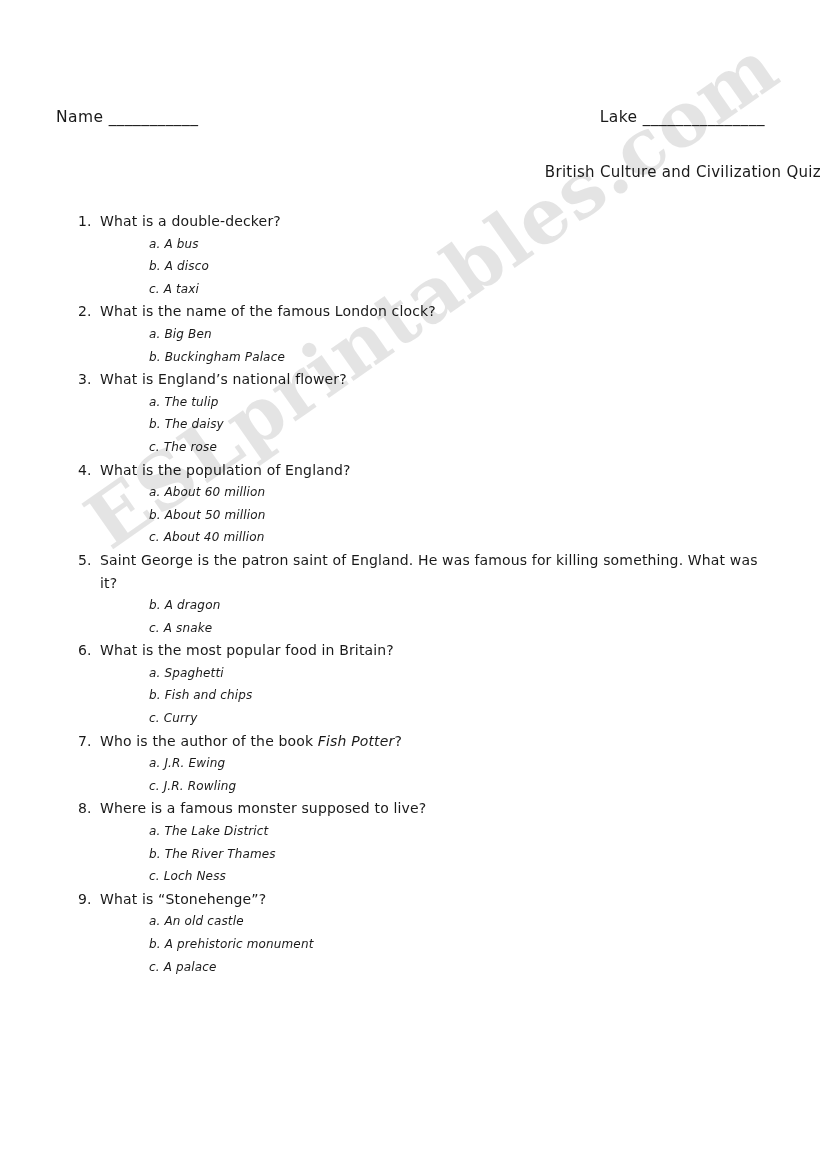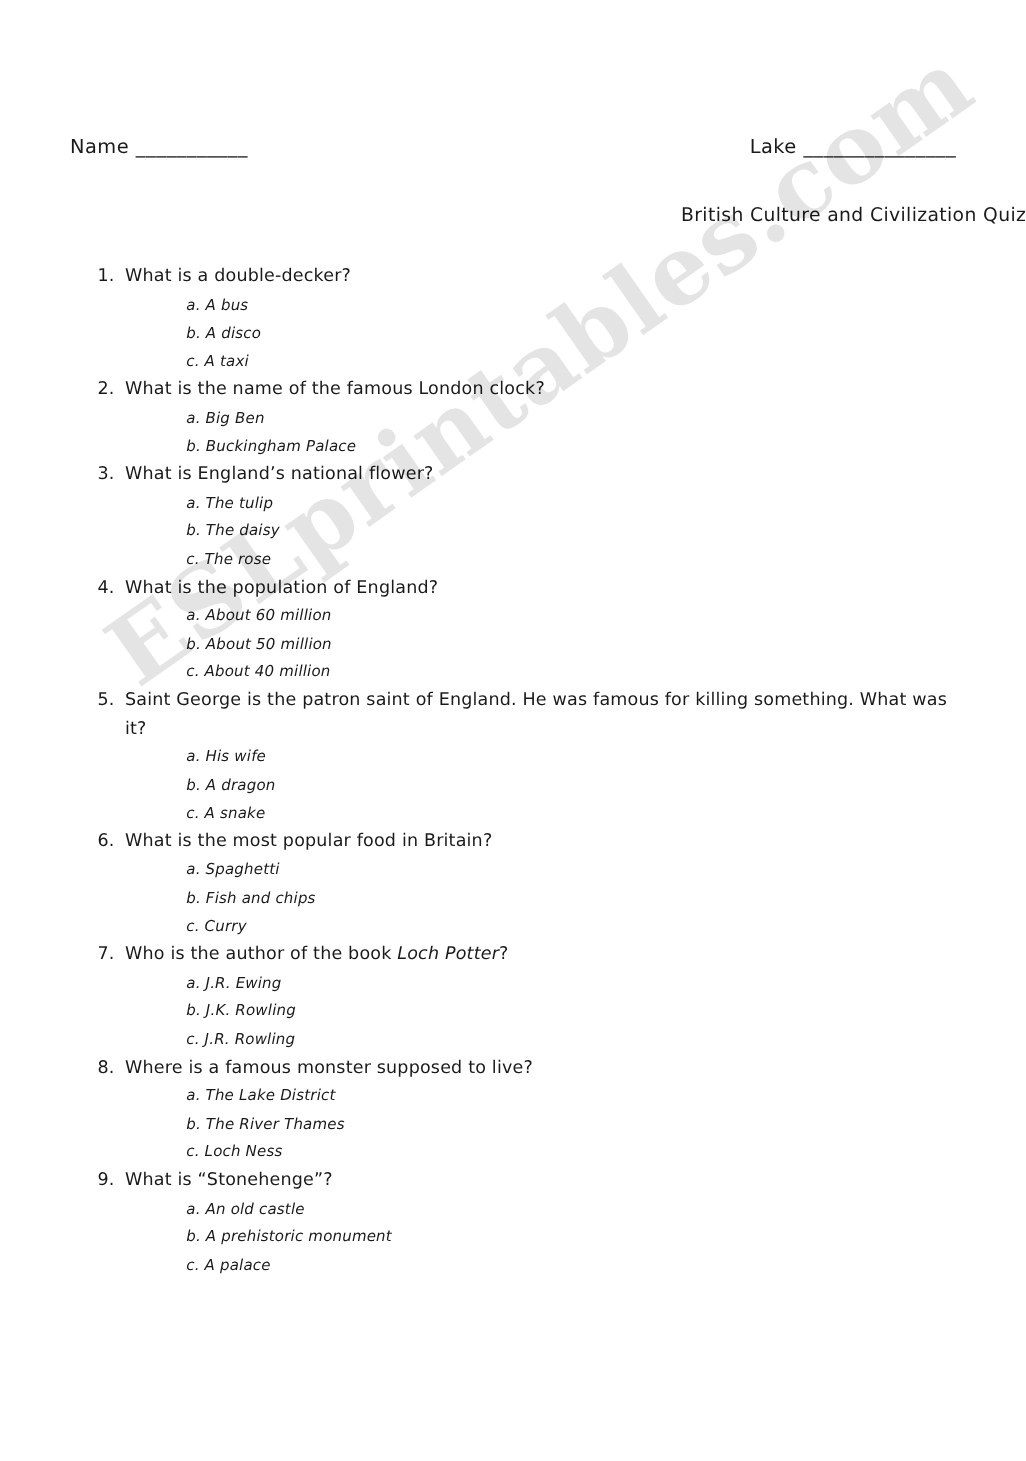--- a/index.html
+++ b/index.html
@@ -144,38 +144,36 @@
         <div class="q-text"><span class="q-num">4.</span>What is the population of England?</div>
         <ul class="opts">
           <li class="opt">a. About 60 million</li>
           <li class="opt">b. About 50 million</li>
           <li class="opt">c. About 40 million</li>
         </ul>
       </div>
       <div class="q-block">
         <div class="q-text"><span class="q-num">5.</span>Saint George is the patron saint of England. He was famous for killing something. What was it?</div>
         <ul class="opts">
-          <li class="opt">a. His wife</li>
           <li class="opt">b. A dragon</li>
           <li class="opt">c. A snake</li>
         </ul>
       </div>
       <div class="q-block">
         <div class="q-text"><span class="q-num">6.</span>What is the most popular food in Britain?</div>
         <ul class="opts">
           <li class="opt">a. Spaghetti</li>
           <li class="opt">b. Fish and chips</li>
           <li class="opt">c. Curry</li>
         </ul>
       </div>
       <div class="q-block">
-        <div class="q-text"><span class="q-num">7.</span>Who is the author of the book <span class="title-ital">Loch Potter</span>?</div>
+        <div class="q-text"><span class="q-num">7.</span>Who is the author of the book <span class="title-ital">Fish Potter</span>?</div>
         <ul class="opts">
           <li class="opt">a. J.R. Ewing</li>
-          <li class="opt">b. J.K. Rowling</li>
           <li class="opt">c. J.R. Rowling</li>
         </ul>
       </div>
       <div class="q-block">
         <div class="q-text"><span class="q-num">8.</span>Where is a famous monster supposed to live?</div>
         <ul class="opts">
           <li class="opt">a. The Lake District</li>
           <li class="opt">b. The River Thames</li>
           <li class="opt">c. Loch Ness</li>
         </ul>

